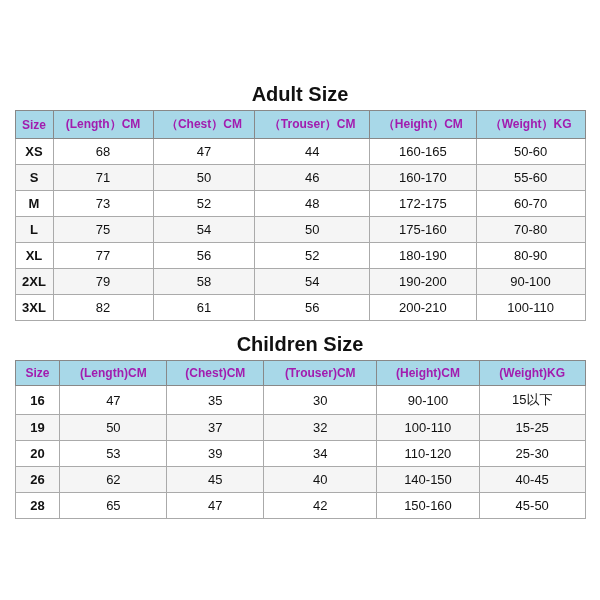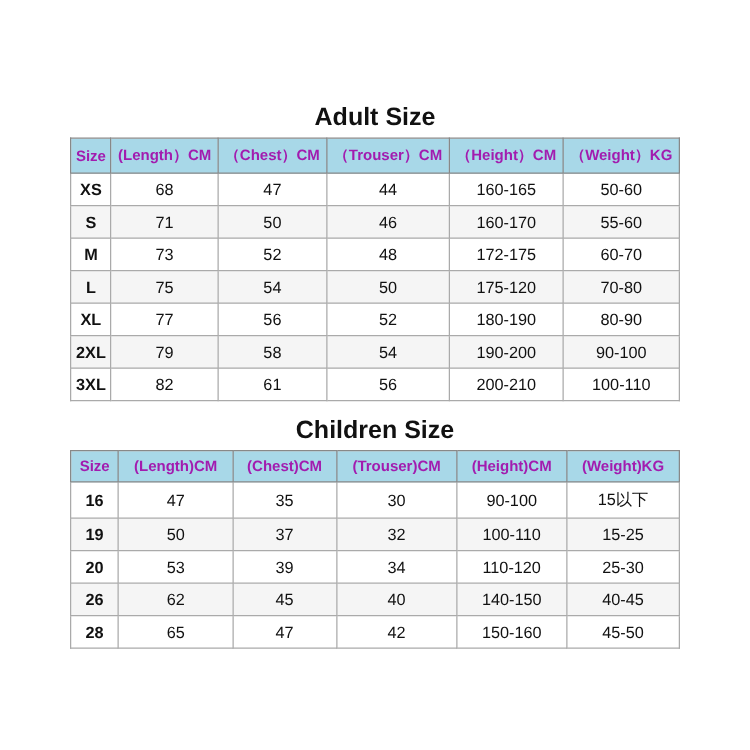--- a/index.html
+++ b/index.html
@@ -7,21 +7,21 @@
       width: 600px;
       height: 600px;
       background: #ffffff;
       font-family: Arial, sans-serif;
       font-size: 13px;
       display: flex;
       align-items: center;
       justify-content: center;
     }
     .container {
-      width: 488px;
+      width: 571px;
     }
     .section-title {
       text-align: center;
       font-size: 20px;
       font-weight: bold;
       padding: 6px 0 4px 0;
       color: #111;
     }
     table {
       width: 100%;
@@ -92,21 +92,21 @@
           <td>52</td>
           <td>48</td>
           <td>172-175</td>
           <td>60-70</td>
         </tr>
         <tr>
           <td style="font-weight: bold;">L</td>
           <td>75</td>
           <td>54</td>
           <td>50</td>
-          <td>175-120</td>
+          <td>175-160</td>
           <td>70-80</td>
         </tr>
         <tr>
           <td style="font-weight: bold;">XL</td>
           <td>77</td>
           <td>56</td>
           <td>52</td>
           <td>180-190</td>
           <td>80-90</td>
         </tr>

